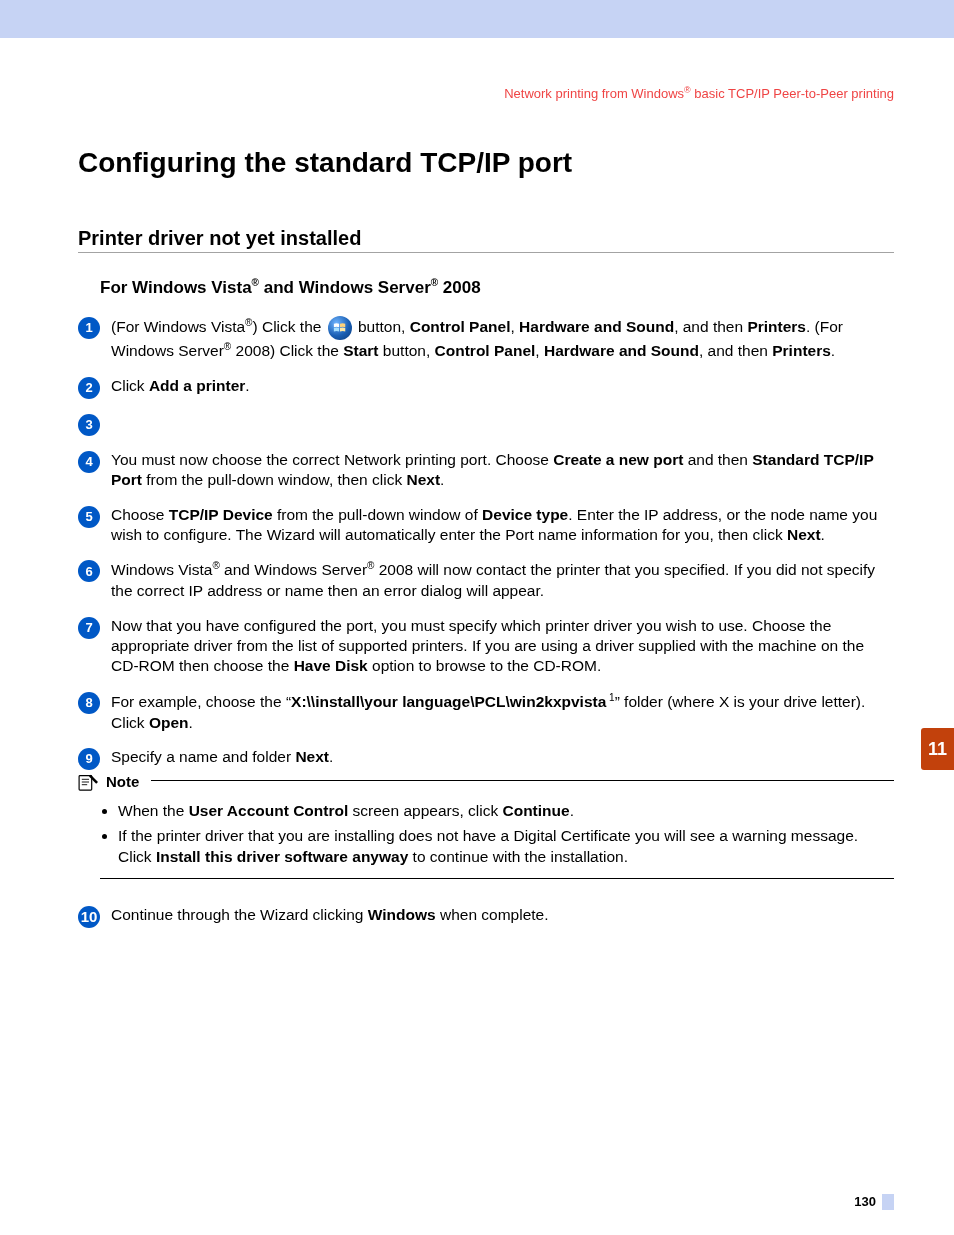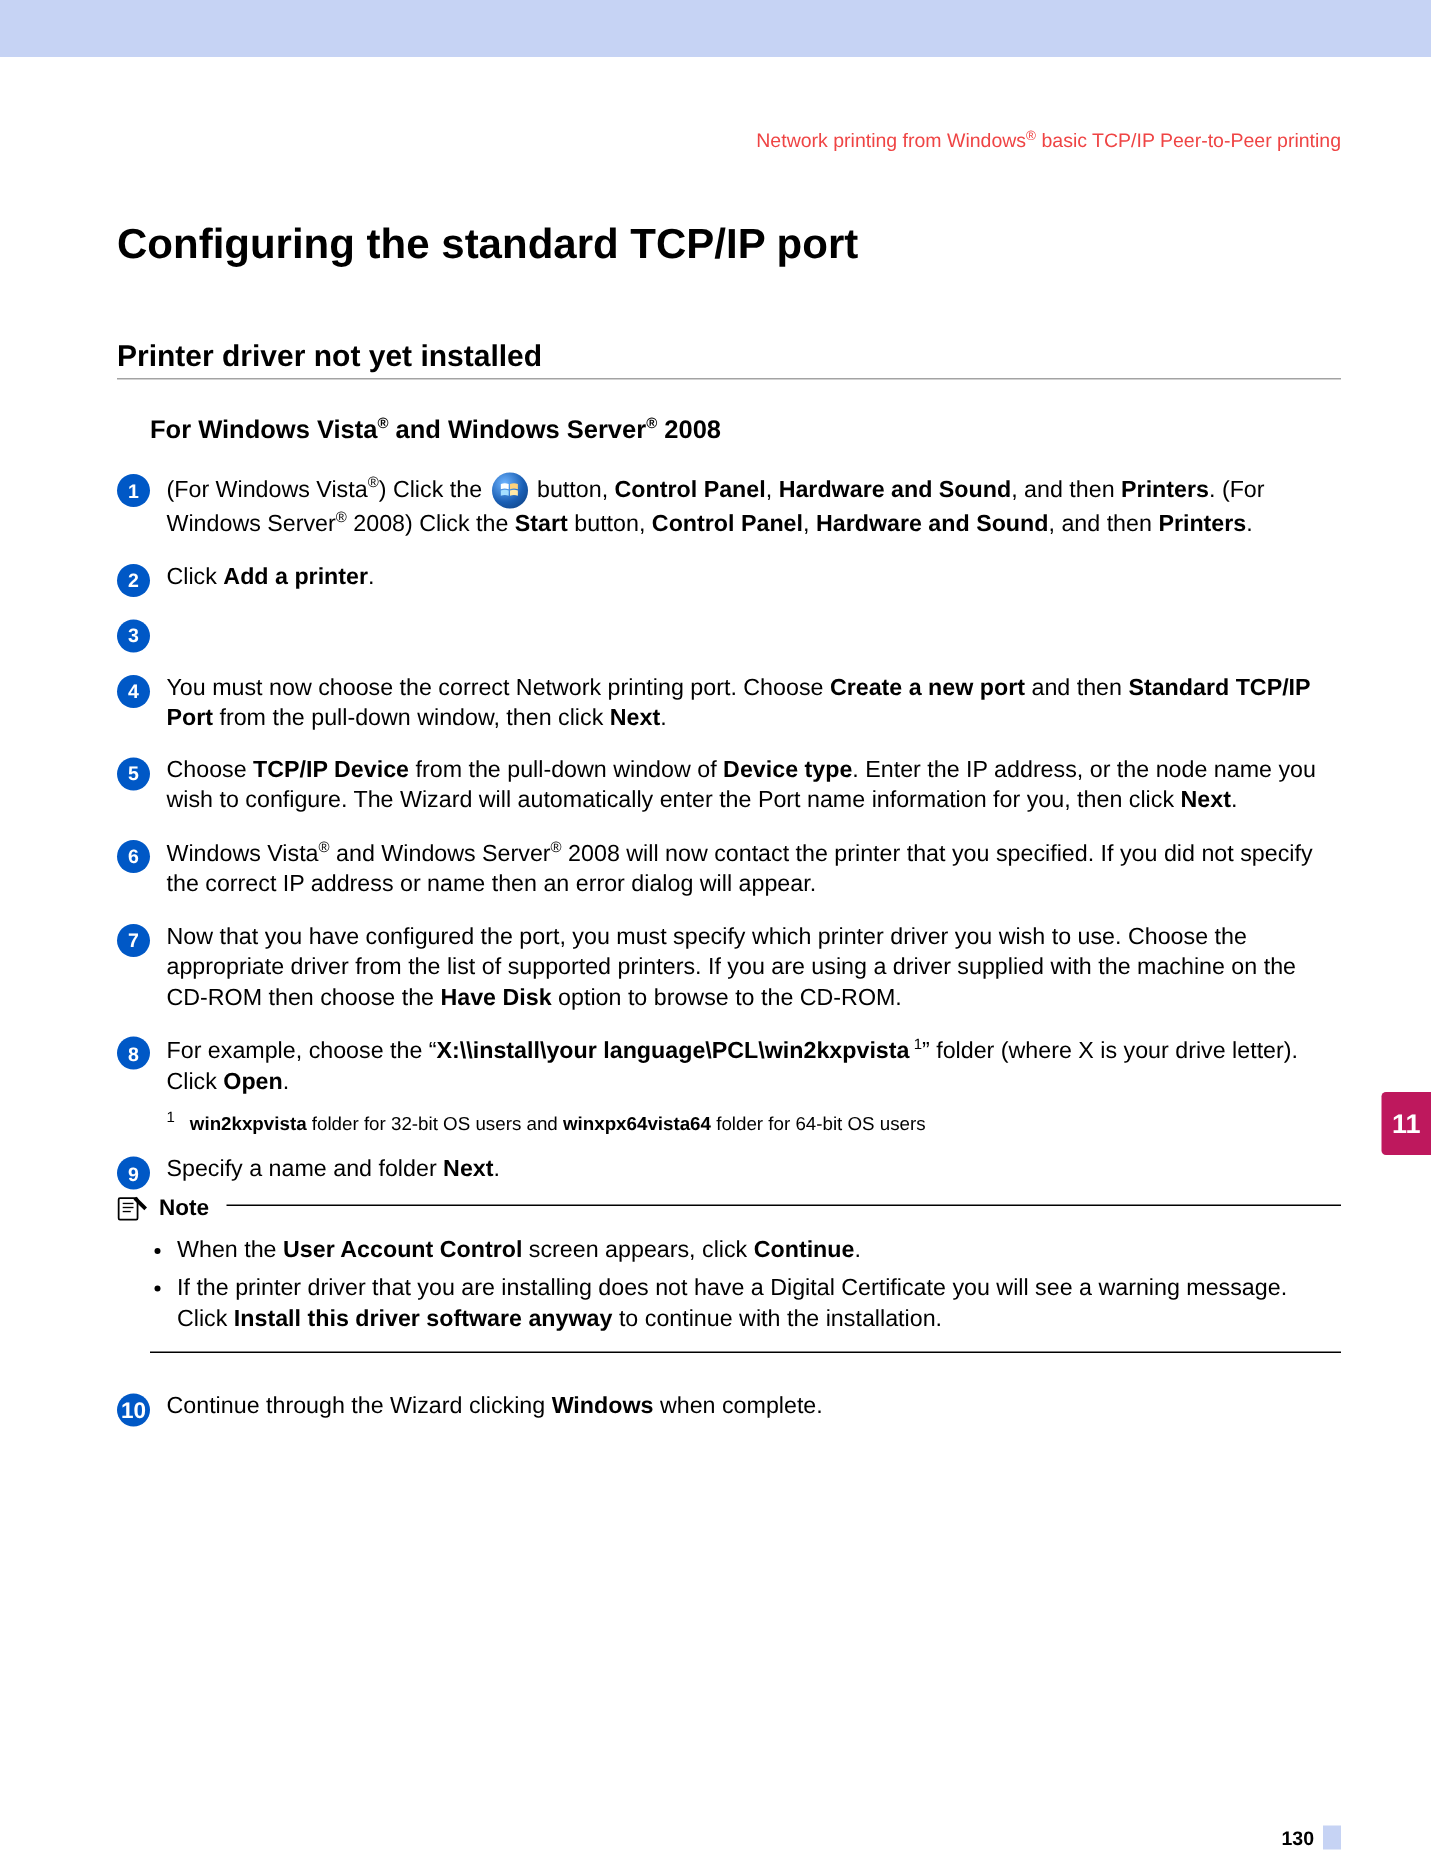--- a/index.html
+++ b/index.html
@@ -22,21 +22,21 @@
   .footnote { font-size: 12.5px; margin-left: 33px; margin-top: 8px; margin-bottom: 6px; }
   .footnote .num { font-size: 10px; vertical-align: super; margin-right: 10px; }
   .note-block { margin-top: 3px; margin-left: 0; }
   .note-head { display: flex; align-items: center; gap: 6px; }
   .note-icon { width: 22px; height: 18px; display: inline-flex; align-items: center; justify-content: center; }
   .note-label { font-size: 15px; font-weight: bold; }
   .note-rule { flex: 1; border-bottom: 1px solid #000; height: 0; margin-left: 6px; margin-bottom: 3px; }
   .note-list { list-style: disc; margin: 10px 0 0 40px; font-size: 15.5px; line-height: 1.35; }
   .note-list li { margin-bottom: 4px; }
   .note-bottom-rule { border-bottom: 1.5px solid #000; margin-top: 10px; margin-left: 22px; }
-  .side-tab { position: absolute; right: 0; top: 690px; width: 33px; height: 42px; background: #be185d; color: #fff; font-size: 18px; font-weight: bold; display: flex; align-items: center; justify-content: center; border-radius: 3px 0 0 3px; }
+  .side-tab { position: absolute; right: 0; top: 690px; width: 33px; height: 42px; background: #c2410c; color: #fff; font-size: 18px; font-weight: bold; display: flex; align-items: center; justify-content: center; border-radius: 3px 0 0 3px; }
   .page-number-wrap { position: absolute; right: 60px; bottom: 18px; display: flex; align-items: center; gap: 6px; }
   .page-number { font-size: 13px; font-weight: bold; }
   .page-number-bar { width: 12px; height: 16px; background: #c6d3f4; }
 </style>
 </head>
 <body>
 
 <div class="topbar"></div>
 
 <div class="page">
@@ -108,23 +108,20 @@
     </div>
   </div>
 
   <div class="step">
     <div class="bullet">8</div>
     <div class="step-body">
       <span>For example, choose the “</span><b>X:\\install\your language\PCL\win2kxpvista</b><sup> 1</sup><span>” folder (where X is your drive letter). Click </span><b>Open</b><span>.</span>
     </div>
   </div>
 
-  <div class="footnote">
-    <span class="num">1</span><b>win2kxpvista</b><span> folder for 32-bit OS users and </span><b>winxpx64vista64</b><span> folder for 64-bit OS users</span>
-  </div>
 
   <div class="step">
     <div class="bullet">9</div>
     <div class="step-body">
       <span>Specify a name and folder </span><b>Next</b><span>.</span>
     </div>
   </div>
 
   <div class="note-block">
     <div class="note-head">

